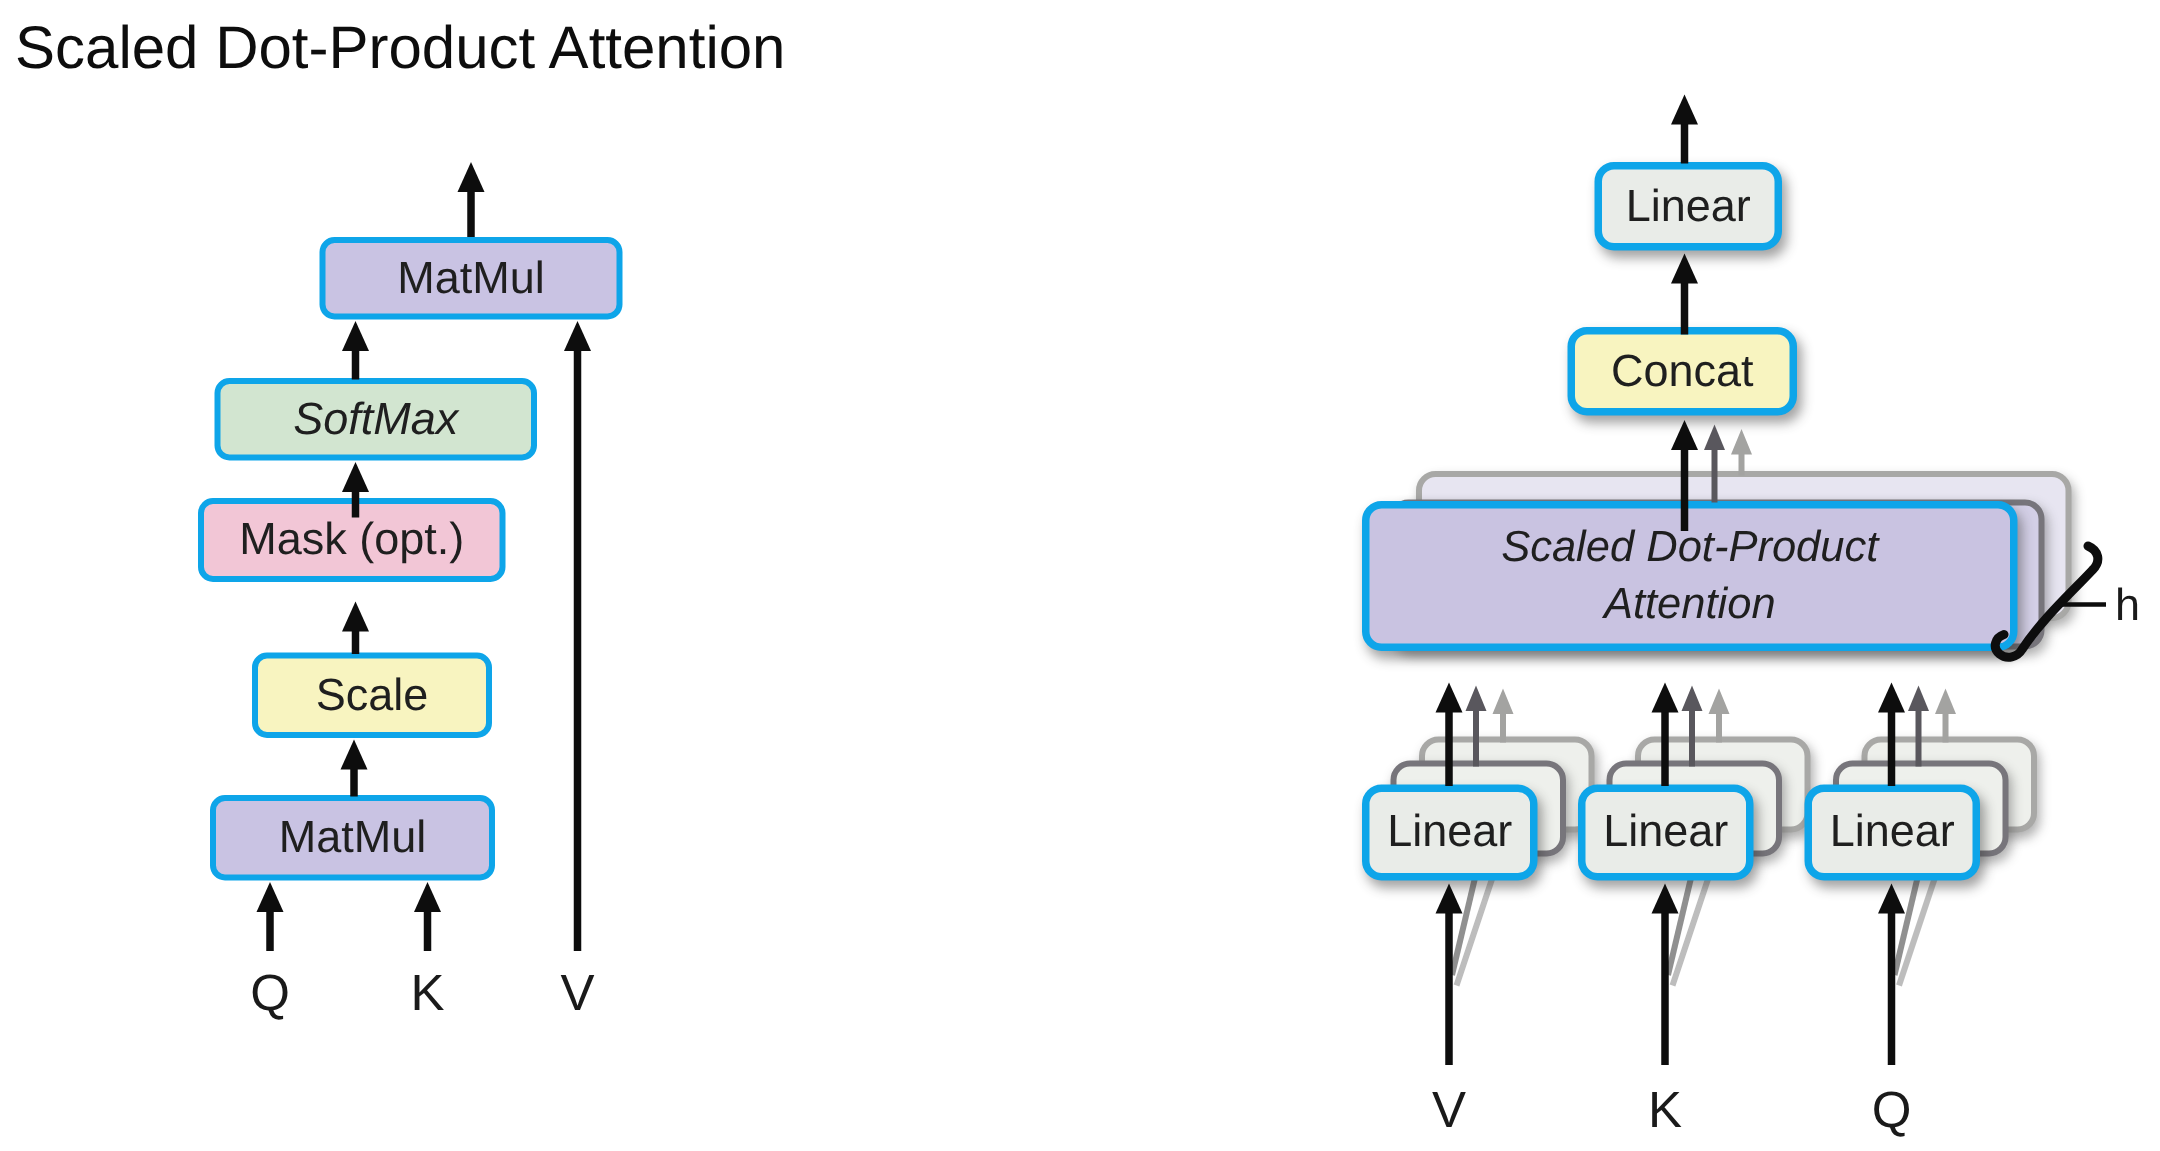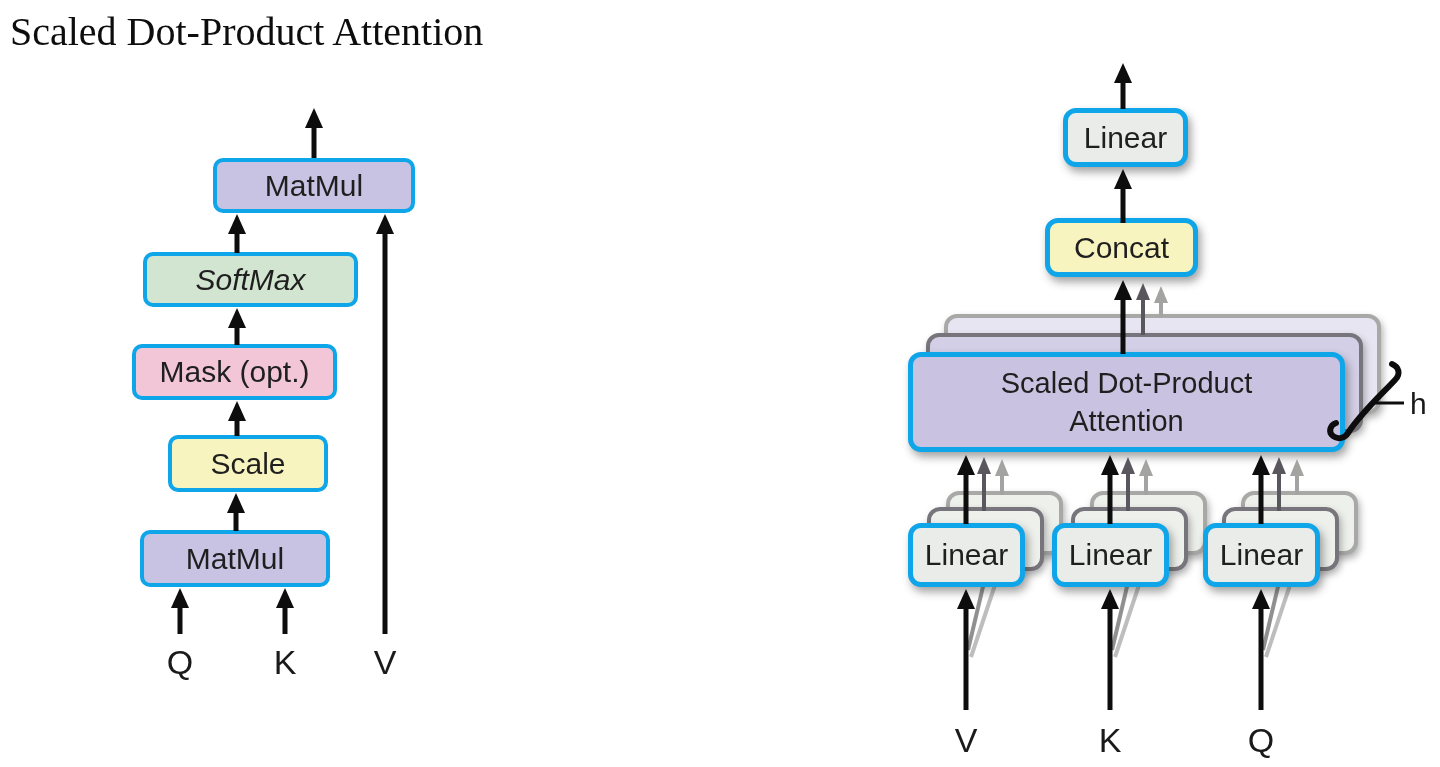--- a/index.html
+++ b/index.html
@@ -1,18 +1,18 @@
 <!DOCTYPE html>
 <html><head>
 <meta charset="utf-8">
 <style>
   html,body{margin:0;padding:0;background:#ffffff;}
   #canvas{position:relative;width:1440px;height:767px;background:#ffffff;overflow:hidden;
           font-family:"Liberation Sans",sans-serif;}
-  .title{position:absolute;font-family:Liberation Serif, serif;font-size:40px;color:#0d0d0d;
+  .title{position:absolute;font-family:Liberation Sans, sans-serif;font-size:40px;color:#0d0d0d;
          white-space:nowrap;line-height:48px;}
   .svg-layer{position:absolute;left:0;top:0;pointer-events:none;}
   .under{z-index:1;} .over{z-index:3;} .lbls{z-index:4;}
   .box{position:absolute;box-sizing:border-box;display:flex;align-items:center;justify-content:center;
        border:4px solid #0ea5e9;border-radius:10px;color:#1f1f1f;font-size:30px;z-index:2;}
   .rbox{border-width:5px;border-radius:13px;box-shadow:3px 5px 8px rgba(50,50,50,0.45);}
   .ghost{box-shadow:2px 4px 7px rgba(60,60,60,0.40);}
   .sdpa-text{display:flex;flex-direction:column;align-items:center;line-height:38px;font-size:29px;}
   .io-label{position:absolute;transform:translateX(-50%);font-size:34px;color:#1a1a1a;z-index:4;
             white-space:nowrap;}
@@ -36,37 +36,37 @@
   </svg>
 
   <div class="title lbls" style="left:10px;top:8px;">Scaled Dot-Product Attention</div>
 
   <div class="box" style="left: 213px; top: 158px; width: 202px; height: 55px; background-color: rgb(201, 195, 227);">
     <span>MatMul</span>
   </div>
   <div class="box" style="left: 143px; top: 252px; width: 215px; height: 55px; background-color: rgb(210, 229, 208); font-style: italic;">
     <span>SoftMax</span>
   </div>
-  <div class="box" style="left: 132px; top: 344px; width: 205px; height: 56px; background-color: rgb(242, 198, 214); text-align: center;">
+  <div class="box" style="left: 132px; top: 332px; width: 205px; height: 56px; background-color: rgb(242, 198, 214); text-align: center;">
     <span>Mask (opt.)</span>
   </div>
   <div class="box" style="left: 168px; top: 435px; width: 160px; height: 57px; background-color: rgb(248, 244, 192);">
     <span>Scale</span>
   </div>
   <div class="box" style="left: 140px; top: 530px; width: 190px; height: 57px; background-color: rgb(201, 195, 227);">
     <span>MatMul</span>
   </div>
 
   <div class="io-label" style="left:180px;top:643px;">Q</div>
   <div class="io-label" style="left:285px;top:643px;">K</div>
   <div class="io-label" style="left:385px;top:643px;">V</div>
 
   <div class="box rbox ghost" style="left: 944px; top: 314px; width: 437px; height: 100px; border-color: rgb(168, 168, 166); border-width: 4px; background-color: rgb(231, 229, 241);"></div>
   <div class="box rbox ghost" style="left: 926px; top: 333px; width: 437px; height: 100px; border-color: rgb(119, 117, 123); border-width: 4px; background-color: rgb(211, 207, 230);"></div>
-  <div class="box rbox" style="left: 908px; top: 352px; width: 437px; height: 100px; background-color: rgb(201, 195, 225);">
+  <div class="box rbox" style="left: 908px; top: 334px; width: 437px; height: 100px; background-color: rgb(201, 195, 225); font-style: italic;">
     <div class="sdpa-text">
       <span>Scaled Dot-Product</span>
       <span>Attention</span>
     </div>
   </div>
 
   <div class="box rbox ghost" style="left: 946px; top: 491px; width: 117px; height: 64px; border-color: rgb(168, 168, 166); border-width: 4px; background-color: rgb(238, 240, 236);"></div>
   <div class="box rbox ghost" style="left: 927px; top: 507px; width: 117px; height: 64px; border-color: rgb(119, 117, 123); border-width: 4px; background-color: rgb(238, 240, 236);"></div>
   <div class="box rbox" style="left: 908px; top: 523px; width: 117px; height: 64px; background-color: rgb(233, 236, 232);">
     <span>Linear</span>

